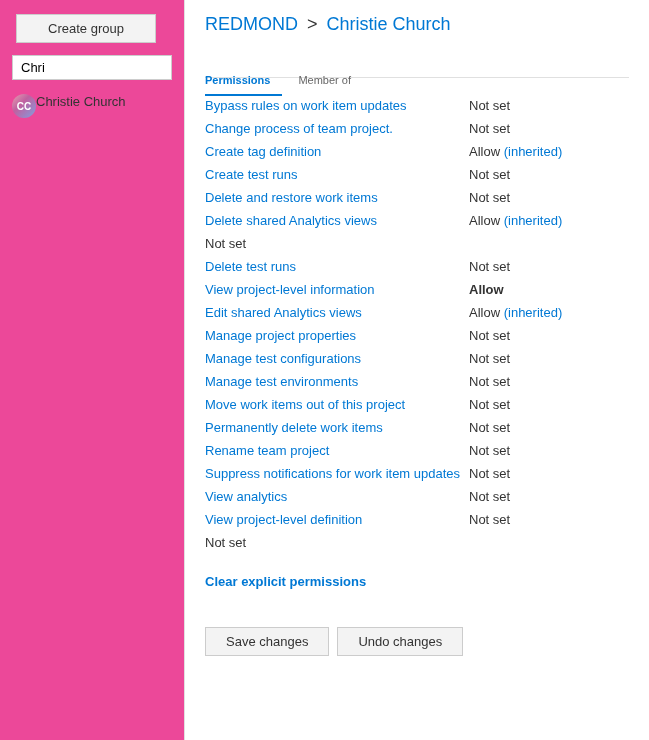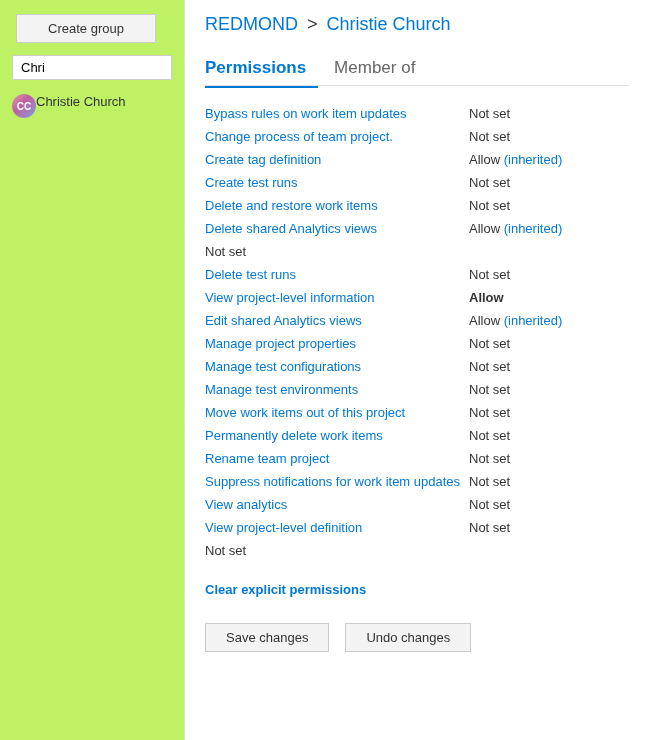--- a/index.html
+++ b/index.html
@@ -13,21 +13,21 @@
     }
     .layout {
       display: flex;
       width: 649px;
       min-height: 740px;
     }
     
     .sidebar {
       width: 185px;
       border-right: 1px solid #e0e0e0;
-      background: #bef264;
+      background: #ec4899;
       padding-top: 0;
       flex-shrink: 0;
     }
     .create-group-btn {
       display: block;
       width: 140px;
       margin: 14px 16px 12px 16px;
       padding: 6px 12px;
       background: #f3f3f3;
       border: 1px solid #ccc;
@@ -89,25 +89,25 @@
     .tabs {
       display: flex;
       gap: 0;
       border-bottom: 1px solid #e0e0e0;
       margin-bottom: 16px;
     }
     .tab {
       padding: 6px 12px 8px 0;
       margin-right: 16px;
       cursor: pointer;
-      font-size: 17px;
+      font-size: 11px;
       color: #666;
       border-bottom: 2px solid transparent;
       position: relative;
-      top: 3px;
+      top: 19px;
     }
     .tab.active {
       color: #0078d4;
       border-bottom: 2px solid #0078d4;
       font-weight: 600;
     }
     .permissions-table {
       width: 100%;
     }
     .perm-row {
@@ -139,22 +139,22 @@
       margin-top: 20px;
       margin-bottom: 14px;
       font-size: 13px;
       color: #0078d4;
       cursor: pointer;
       display: inline-block;
       font-weight: bold;
     }
     .action-buttons {
       display: flex;
-      gap: 16px;
-      margin-top: 12px;
+      gap: 8px;
+      margin-top: 24px;
     }
     .btn {
       padding: 6px 20px;
       font-size: 13px;
       border: 1px solid #ccc;
       background: #f3f3f3;
       cursor: pointer;
       color: #333;
     }
   </style>

